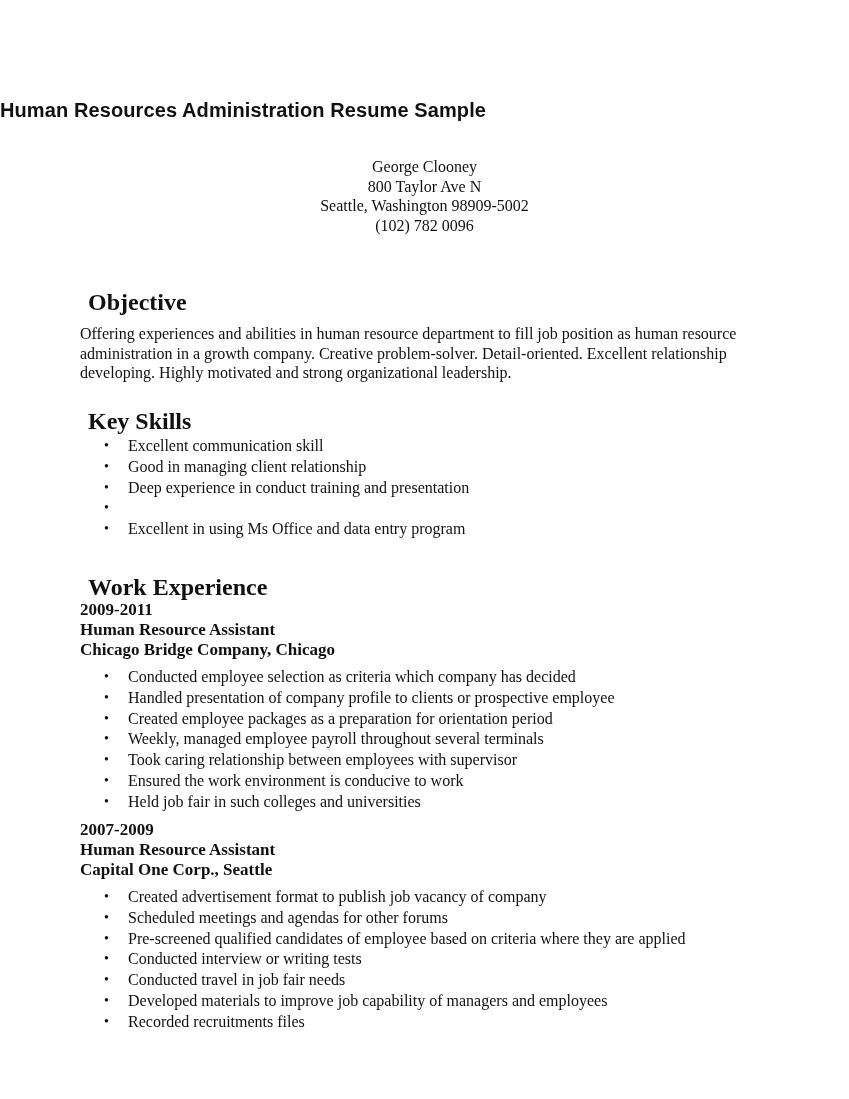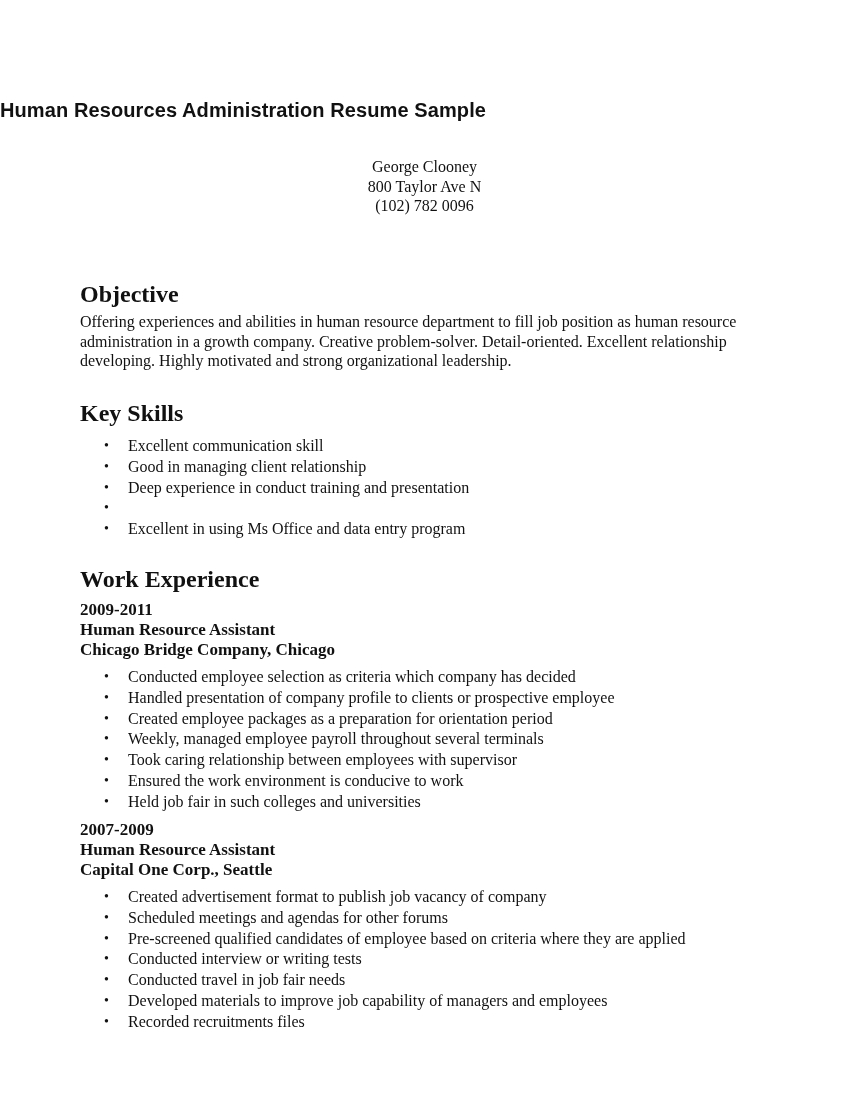--- a/index.html
+++ b/index.html
@@ -43,21 +43,21 @@
       font-size: 16px;
       line-height: 19.5px;
     }
     .contact div { white-space: nowrap; text-align: center; }
     .section-heading {
       position: absolute;
       left: 80px;
       font-weight: bold;
       font-size: 24px;
       line-height: 28px;
-      margin: 0;
+      margin: 8px;
       color: #111111;
     }
     .para {
       position: absolute;
       left: 80px;
       width: 700px;
       font-size: 16px;
       line-height: 19.5px;
     }
     .bullets {
@@ -93,25 +93,26 @@
 </head>
 <body>
 
 <div class="page">
 
   <div class="doc-title">Human Resources Administration Resume Sample</div>
 
   <div class="contact">
     <div>George Clooney</div>
     <div>800 Taylor Ave N</div>
+    <div>Seattle, Washington 98909-5002</div>
     <div>(102) 782 0096</div>
   </div>
 
   <h2 class="section-heading" style="top:280px;">Objective</h2>
-  <div class="para" style="top:312px;">Offering experiences and abilities in human resource department to fill job position as human resource administration in a growth company. Creative problem-solver. Detail-oriented. Excellent relationship developing. Highly motivated and strong organizational leadership.</div>
+  <div class="para" style="top:324px;">Offering experiences and abilities in human resource department to fill job position as human resource administration in a growth company. Creative problem-solver. Detail-oriented. Excellent relationship developing. Highly motivated and strong organizational leadership.</div>
 
   <h2 class="section-heading" style="top:399px;">Key Skills</h2>
   <ul class="bullets" style="top:436px;">
     <li><span class="bullet">•</span><span>Excellent communication skill</span></li>
     <li><span class="bullet">•</span><span>Good in managing client relationship</span></li>
     <li><span class="bullet">•</span><span>Deep experience in conduct training and presentation</span></li>
     <li><span class="bullet">•</span></li>
     <li><span class="bullet">•</span><span>Excellent in using Ms Office and data entry program</span></li>
   </ul>
 

